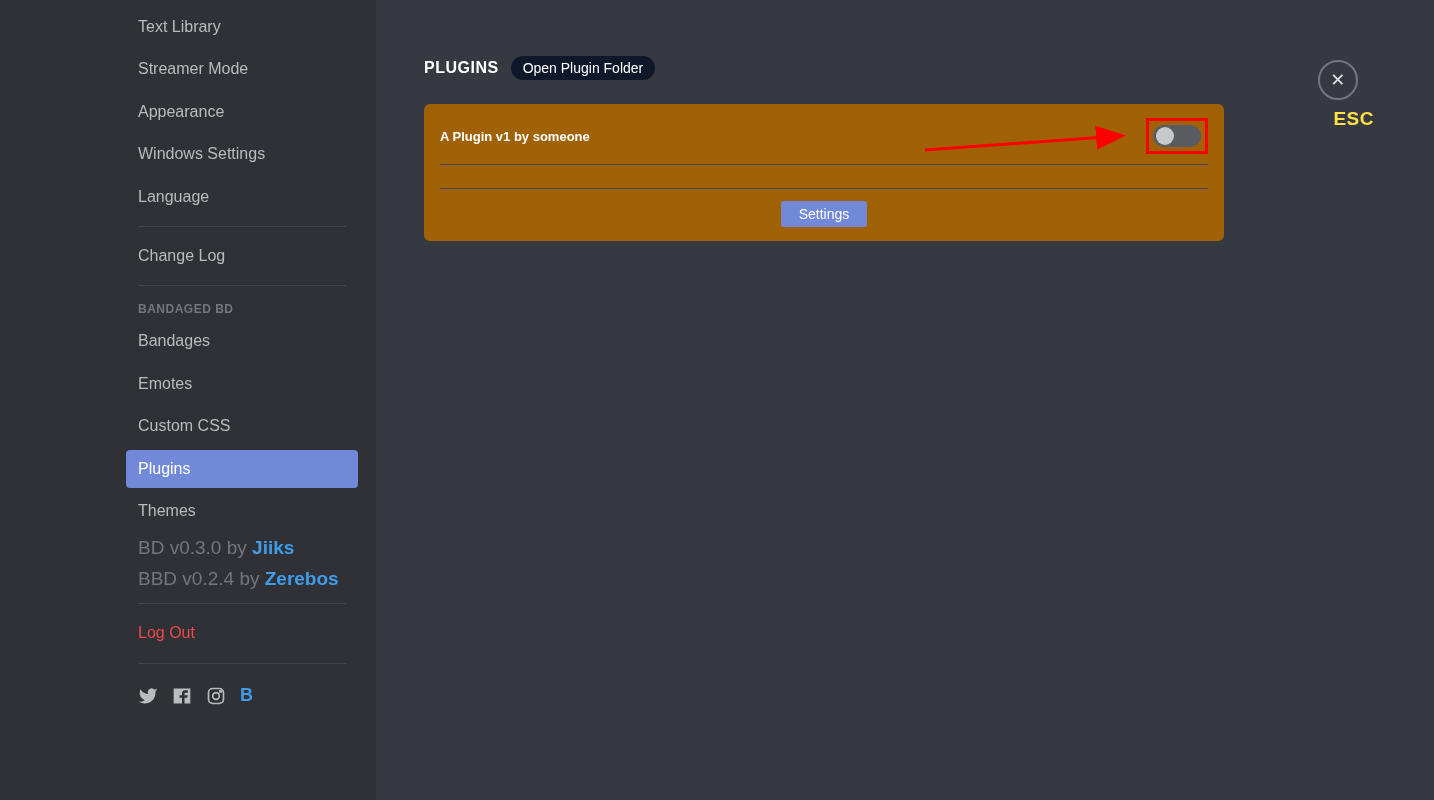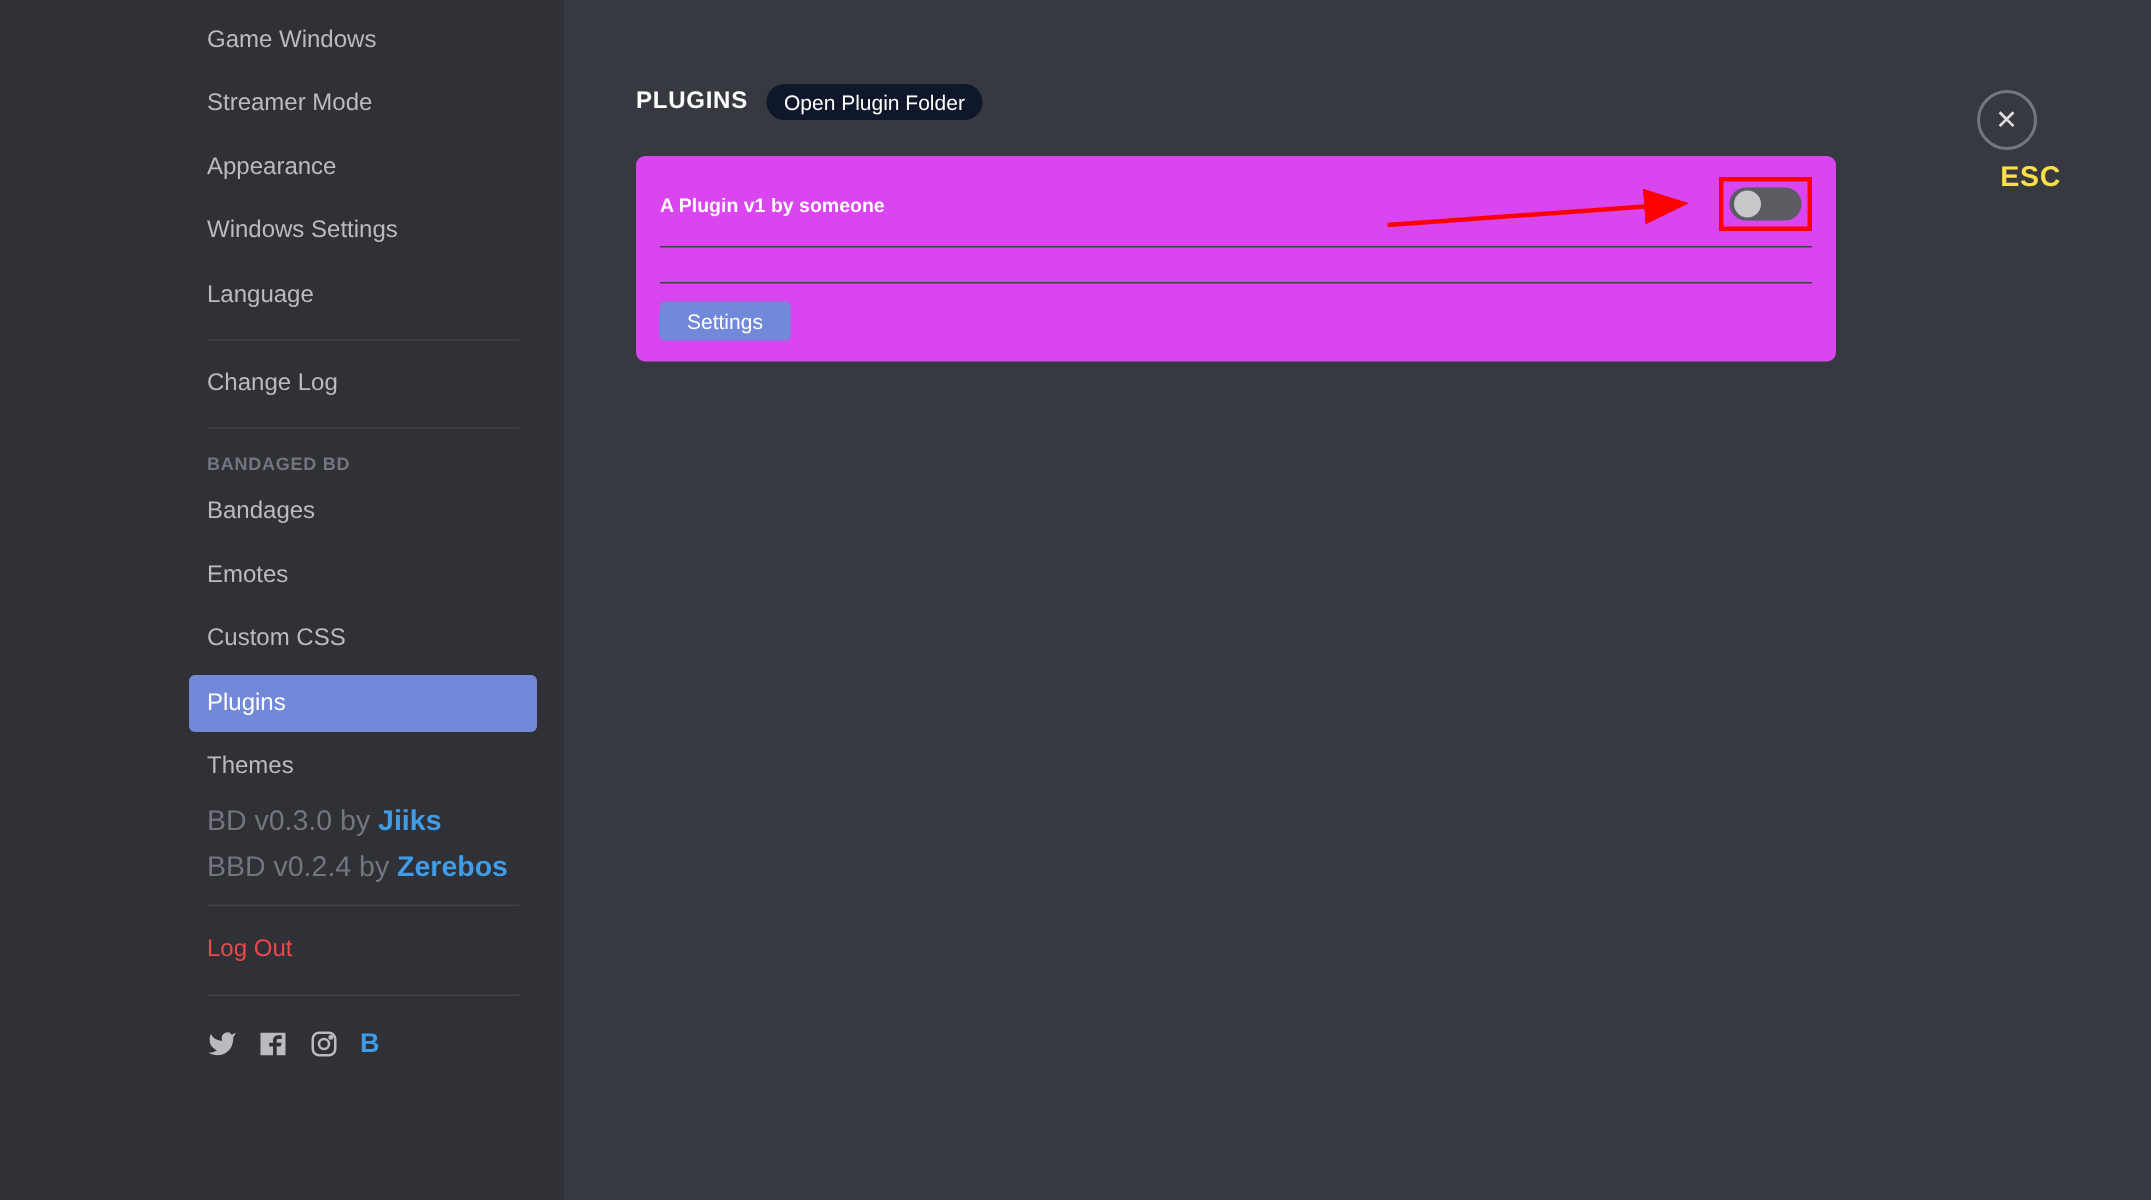--- a/index.html
+++ b/index.html
@@ -135,21 +135,21 @@
   background: #0f172a;
   color: #fff;
   border: none;
   border-radius: 12px;
   padding: 4px 12px;
   font-size: 14px;
   font-weight: 500;
   cursor: pointer;
 }
 .plugin-card {
-  background: #d946ef;
+  background: #a16207;
   border-radius: 6px;
   padding: 14px 16px;
   width: 800px;
 }
 .plugin-header {
   display: flex;
   justify-content: space-between;
   align-items: center;
   border-bottom: 1px solid #40444a;
   padding-bottom: 10px;
@@ -189,40 +189,40 @@
   top: 50%;
   transform: translateY(-50%);
   pointer-events: none;
 }
 .plugin-body {
   border-bottom: 1px solid #40444a;
   height: 24px;
 }
 .plugin-footer {
   display: flex;
-  justify-content: flex-start;
+  justify-content: center;
   padding-top: 12px;
 }
 .settings-btn {
   background: #7289da;
   color: #fff;
   border: none;
   border-radius: 3px;
   padding: 5px 18px;
   font-size: 14px;
   font-weight: 500;
   cursor: pointer;
 }
 </style>
 </head>
 <body>
 
 <div class="sidebar">
   <div class="sidebar-inner">
-    <div class="sidebar-item">Game Windows</div>
+    <div class="sidebar-item">Text Library</div>
     <div class="sidebar-item">Streamer Mode</div>
     <div class="sidebar-item">Appearance</div>
     <div class="sidebar-item">Windows Settings</div>
     <div class="sidebar-item">Language</div>
 
     <hr class="sidebar-divider">
 
     <div class="sidebar-item">Change Log</div>
 
     <hr class="sidebar-divider">

